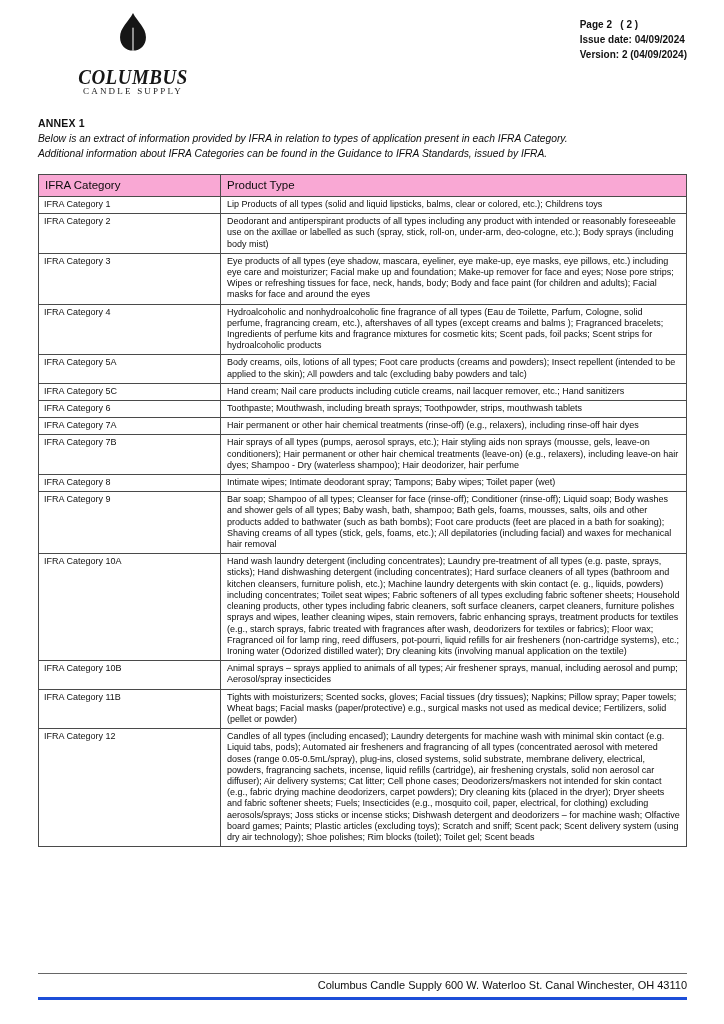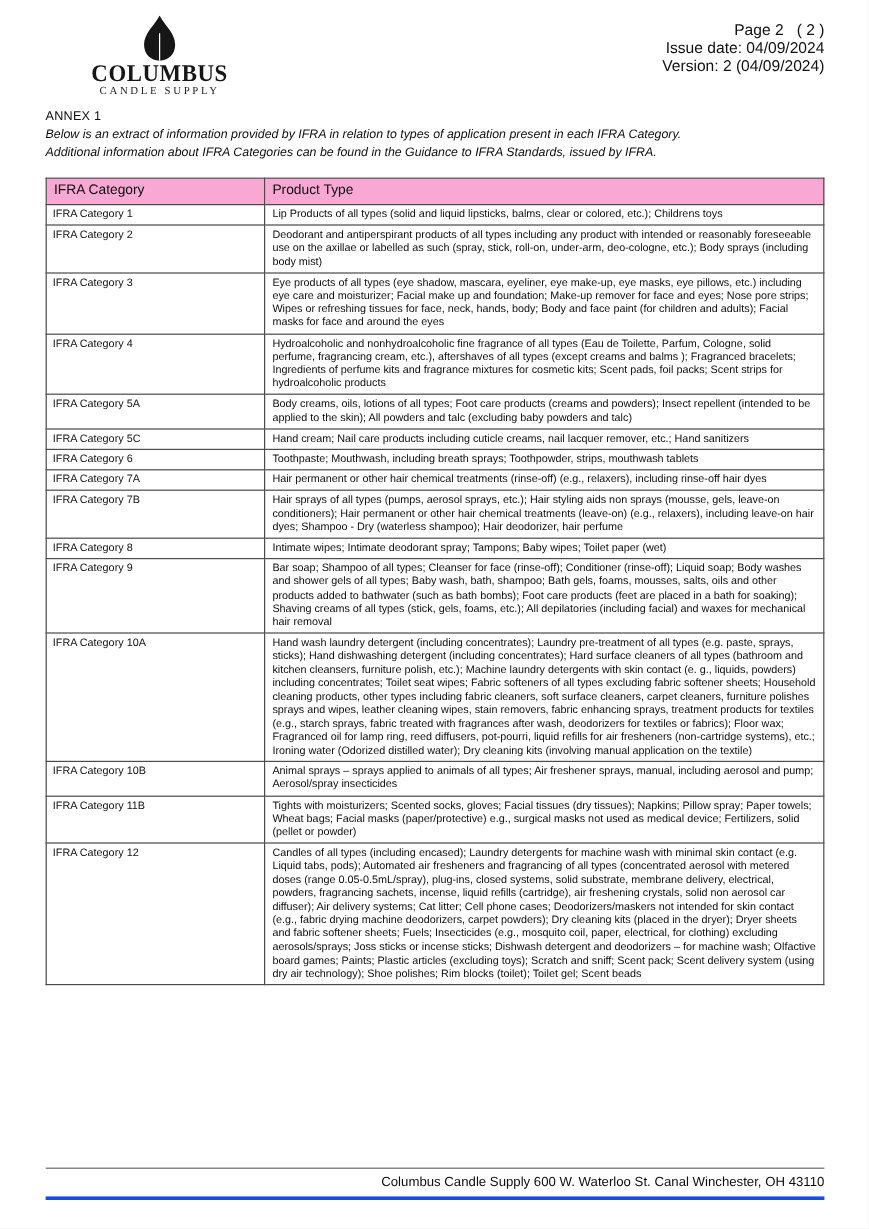--- a/index.html
+++ b/index.html
@@ -14,33 +14,34 @@
   }
   .content { padding:0 37px 0 38px; }
 
   
   .hdr { display:flex; justify-content:space-between; align-items:flex-start; padding-top:13px; }
   .logo { margin-left:21px; text-align:center; width:148px; }
   .logo .flame { display:block; margin:0 auto; }
   .logo-name {
     font-family:"Liberation Serif", serif;
     font-weight:bold; font-size:19px; letter-spacing:0.5px;
-    line-height:17px; color:#161616; margin-top:2px;
+    line-height:17px; color:#161616; margin-top:18px;
     transform:scaleY(1.05);
+    font-style:italic;
   }
   .logo-sub {
     font-family:"Liberation Serif", serif;
     font-size:9px; letter-spacing:2.2px; color:#222;
     line-height:11px;
   }
-  .page-info { text-align:right; font-weight:normal; font-size:13px; line-height:15px; padding-top:4px; }
+  .page-info { font-weight:bold; font-size:10px; line-height:15px; padding-top:4px; }
   .page-info .line1 { white-space:pre; }
 
   
-  .annex { font-size:10.5px; font-weight:normal; margin-top:10px; letter-spacing:0.2px; }
+  .annex { font-size:10.5px; font-weight:bold; margin-top:20px; letter-spacing:0.2px; }
   .intro { margin-top:3px; font-size:10.3px; line-height:14.5px; color:#0d0d0d;font-style:italic; }
 
   
   table.ifra { margin-top:13px; width:100%; border-collapse:collapse; table-layout:fixed; }
   table.ifra th, table.ifra td { border:1px solid #4a4a4a; vertical-align:top; }
   table.ifra th {
     font-weight:normal; font-size:11.5px; text-align:left;
     padding:4px 6px 5px; background:#f9a8d4; color:#0d0d0d;
   }
   col.c1 { width:182px; }

